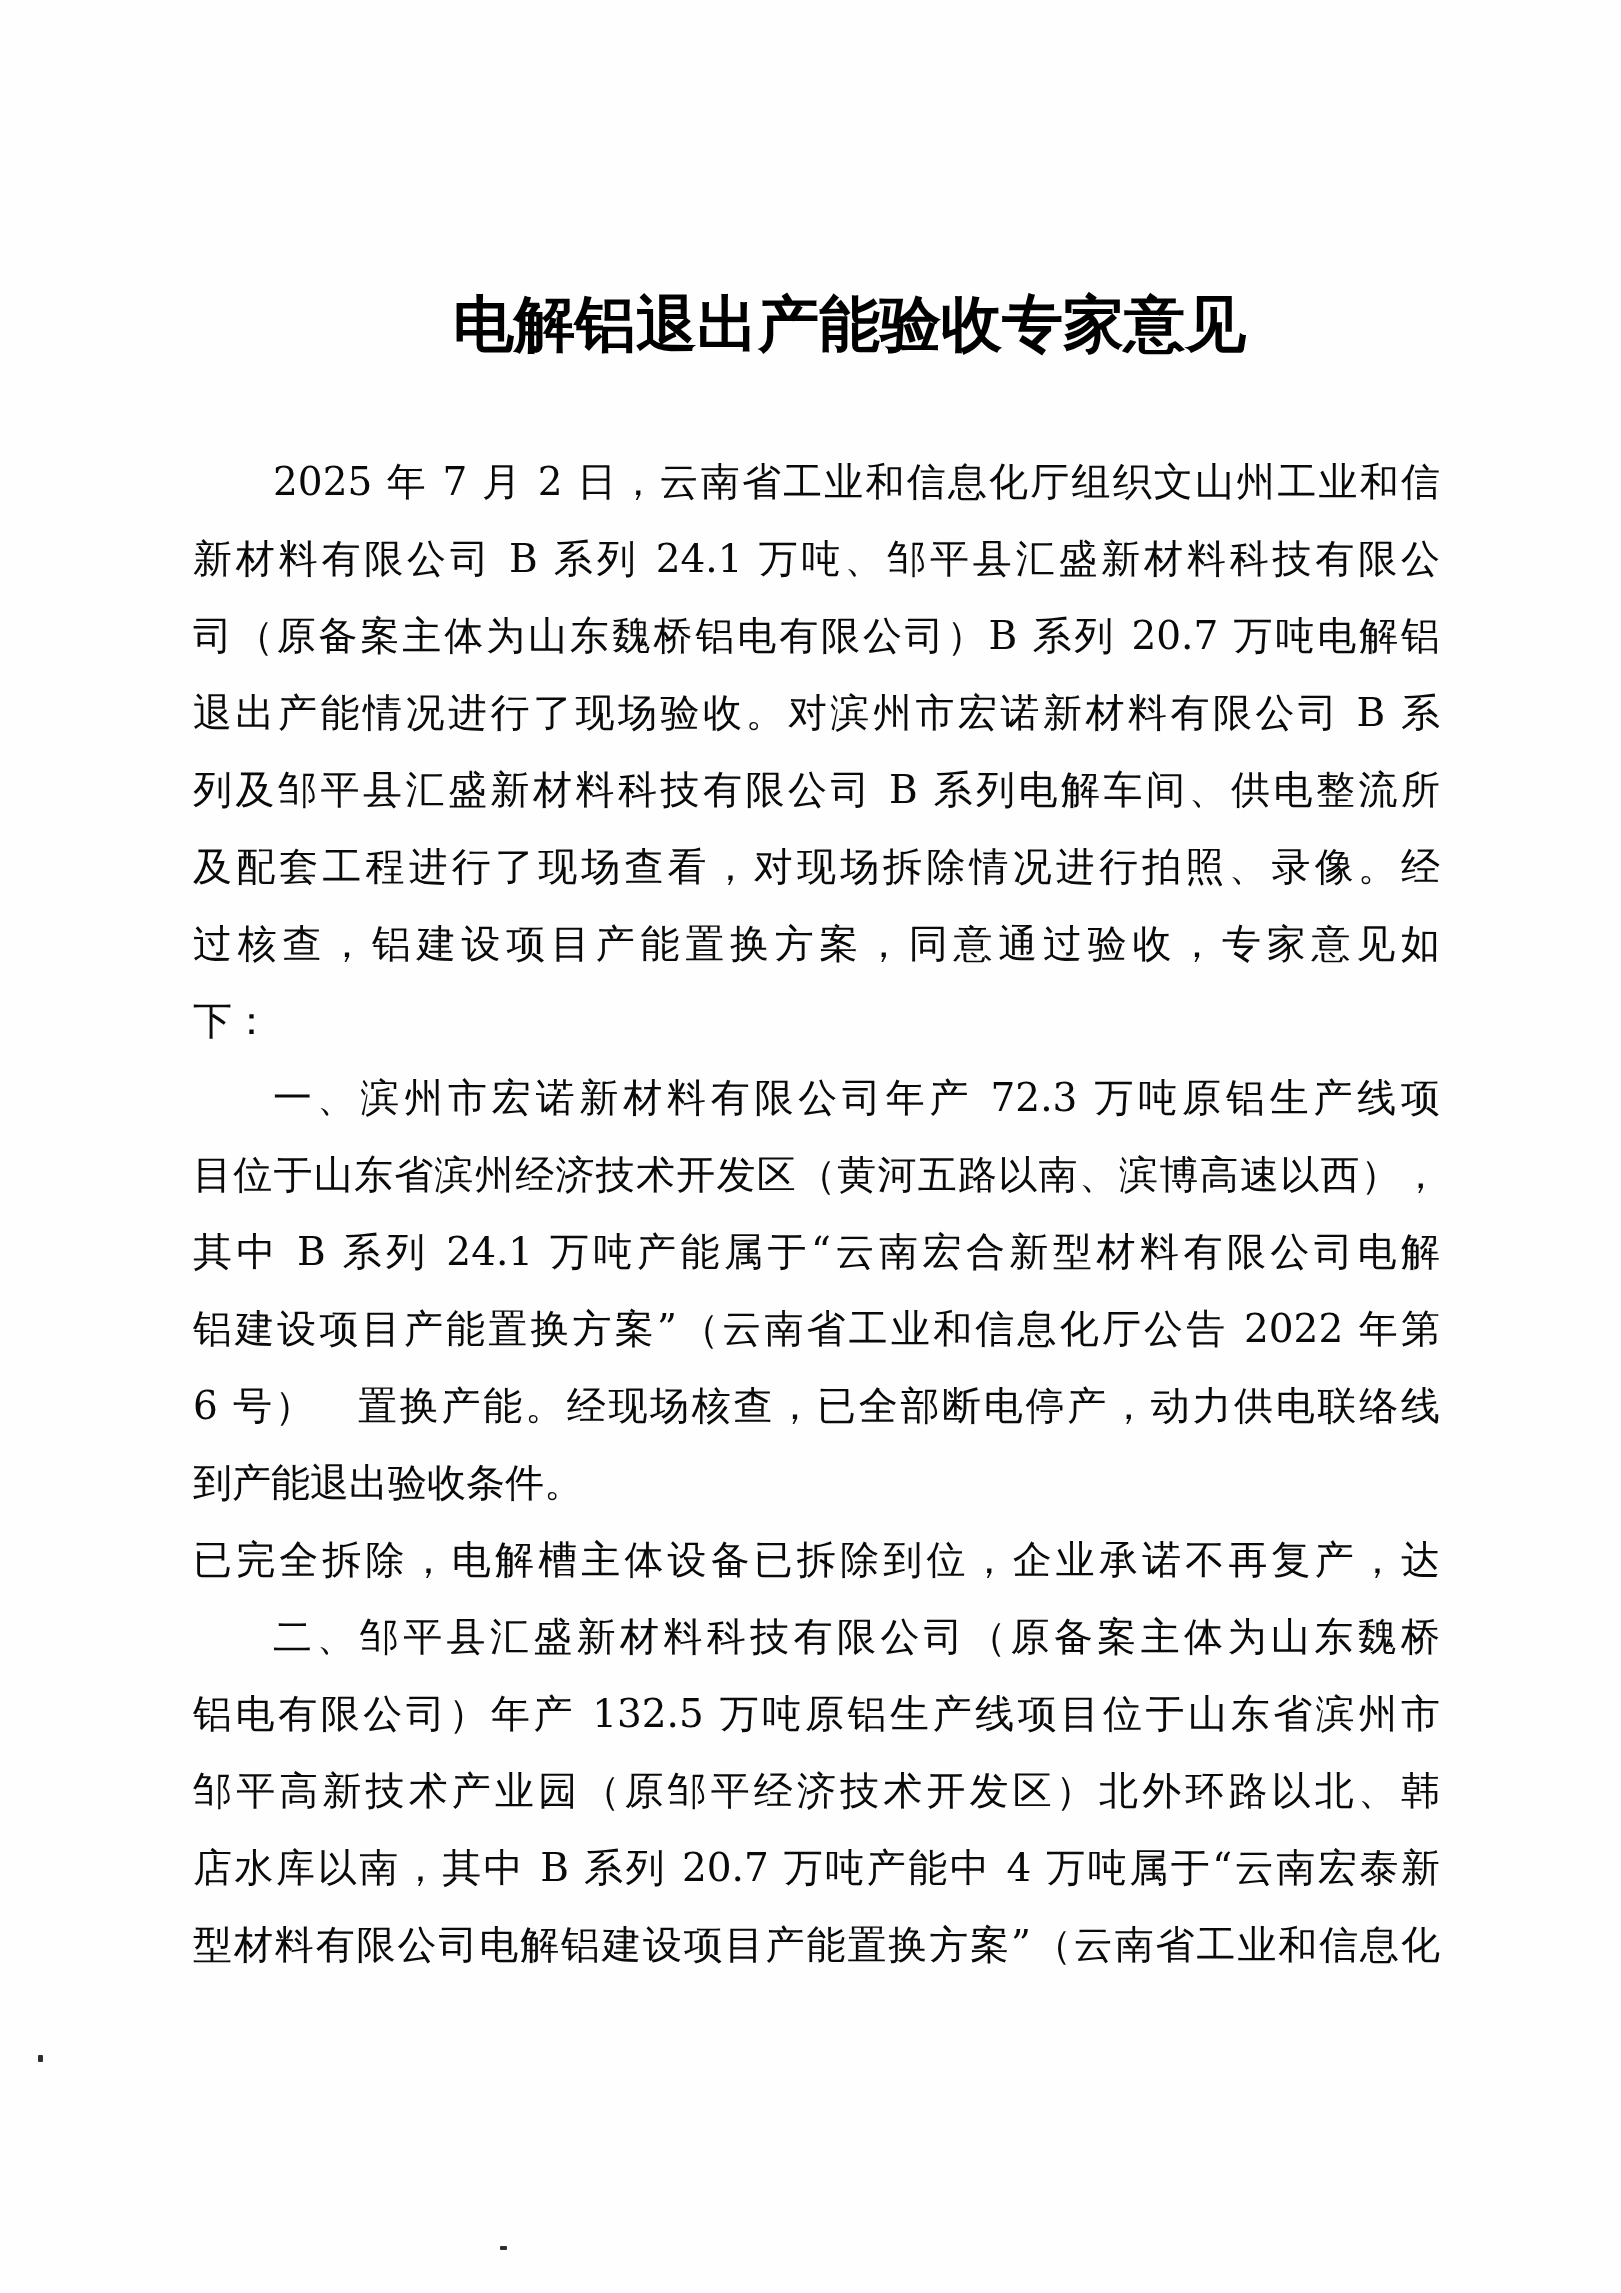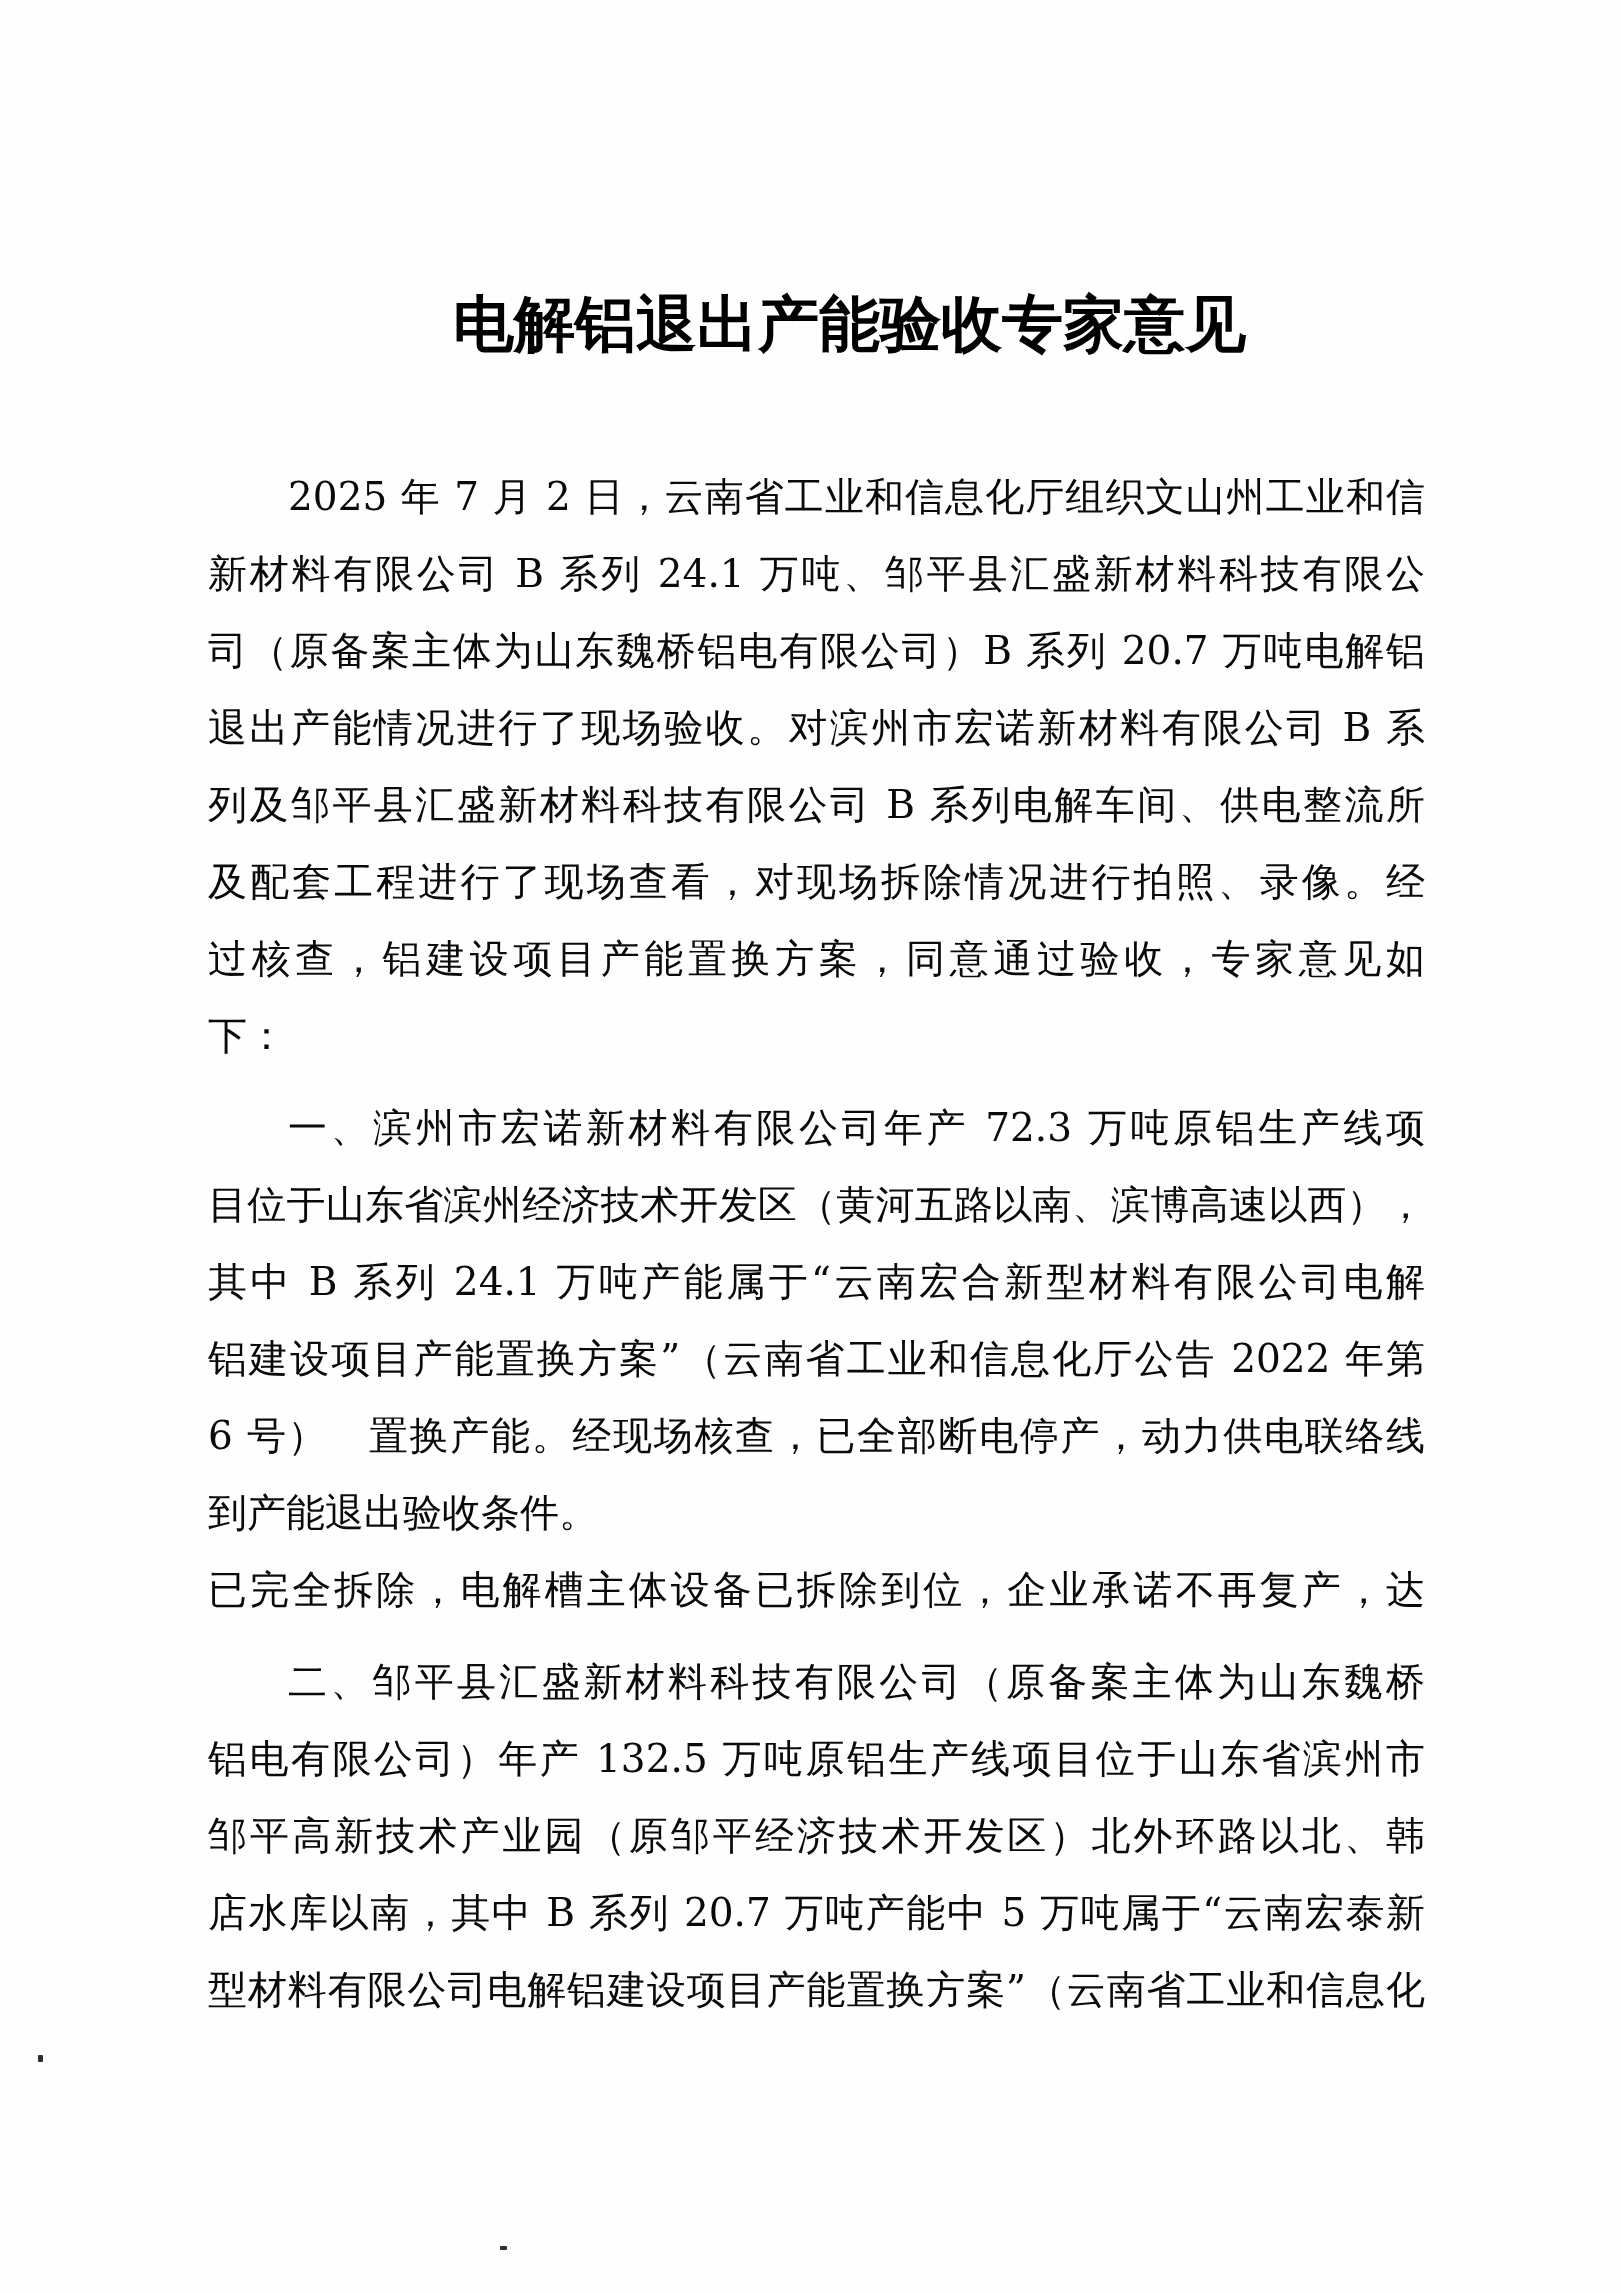--- a/index.html
+++ b/index.html
@@ -31,21 +31,21 @@
   }
   .doc-body {
     position: absolute;
     left: 193px;
     top: 443px;
     width: 1247px;
     font-size: 39px;
     line-height: 77px;
     color: #0a0a0a;
   }
-  .para { margin: 15px; }
+  .para { margin: 0; }
   .line {
     text-align: justify;
     text-align-last: justify;
     word-break: break-all;
     white-space: normal;
   }
   .line.indent { text-indent: 80px; }
   .line.last { text-align-last: left; }
   .speck {
     position: absolute;
@@ -82,21 +82,21 @@
       <div class="line">铝建设项目产能置换方案”（云南省工业和信息化厅公告 2022 年第</div>
       <div class="line">6 号）　置换产能。经现场核查，已全部断电停产，动力供电联络线</div>
       <div class="line last">到产能退出验收条件。</div>
       <div class="line">已完全拆除，电解槽主体设备已拆除到位，企业承诺不再复产，达</div>
     </div>
 
     <div class="para">
       <div class="line indent">二、邹平县汇盛新材料科技有限公司（原备案主体为山东魏桥</div>
       <div class="line">铝电有限公司）年产 132.5 万吨原铝生产线项目位于山东省滨州市</div>
       <div class="line">邹平高新技术产业园（原邹平经济技术开发区）北外环路以北、韩</div>
-      <div class="line">店水库以南，其中 B 系列 20.7 万吨产能中 5 万吨属于“云南宏泰新</div>
+      <div class="line">店水库以南，其中 B 系列 20.7 万吨产能中 4 万吨属于“云南宏泰新</div>
       <div class="line">型材料有限公司电解铝建设项目产能置换方案”（云南省工业和信息化</div>
     </div>
 
   </div>
 
   <div class="speck speck-a"></div>
   <div class="speck speck-b"></div>
 
 </div>
 

